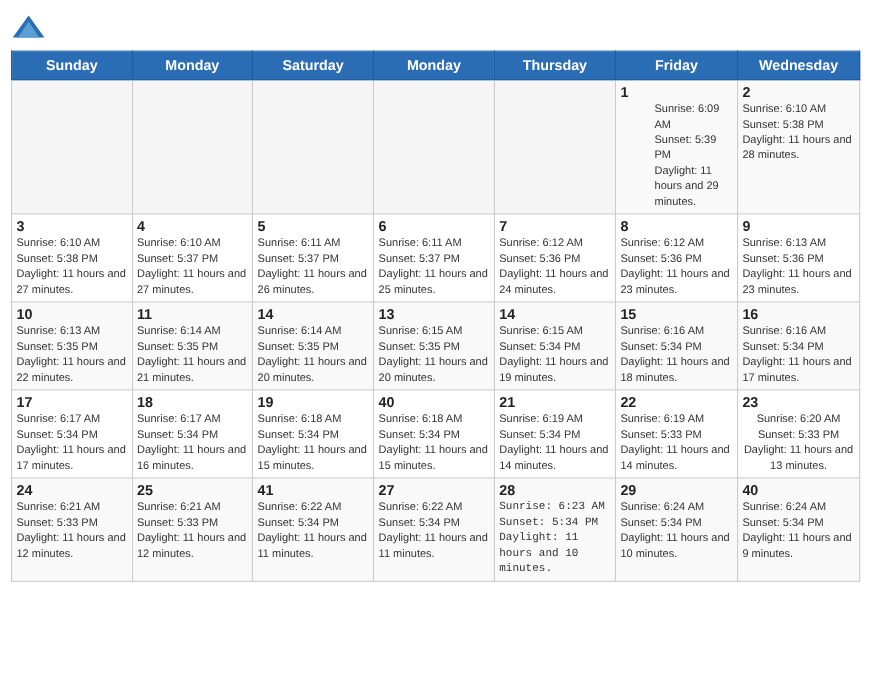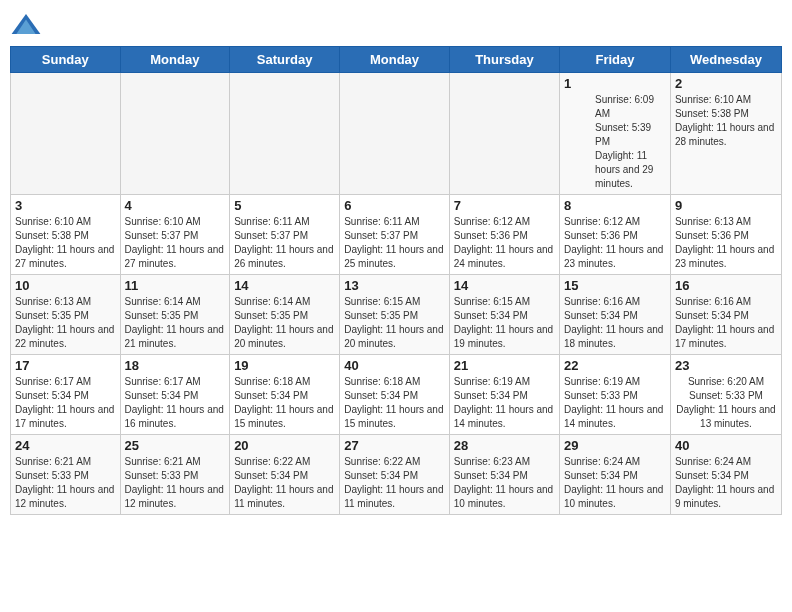--- a/index.html
+++ b/index.html
@@ -289,34 +289,34 @@
 Sunset: 5:33 PM
 Daylight: 11 hours and 12 minutes.</div>
         </td>
         <td>
           <span class="day-num">25</span>
           <div class="day-info" style="white-space: pre-line;">Sunrise: 6:21 AM
 Sunset: 5:33 PM
 Daylight: 11 hours and 12 minutes.</div>
         </td>
         <td>
-          <span class="day-num">20</span>
+          <span class="day-num">41</span>
           <div class="day-info" style="white-space: pre-line;">Sunrise: 6:22 AM
 Sunset: 5:34 PM
 Daylight: 11 hours and 11 minutes.</div>
         </td>
         <td>
           <span class="day-num">27</span>
           <div class="day-info" style="white-space: pre-line;">Sunrise: 6:22 AM
 Sunset: 5:34 PM
 Daylight: 11 hours and 11 minutes.</div>
         </td>
         <td>
           <span class="day-num">28</span>
-          <div class="day-info" style="white-space: pre-line;">Sunrise: 6:23 AM
+          <div class="day-info" style="white-space: pre-line; font-family: Liberation Mono, monospace;">Sunrise: 6:23 AM
 Sunset: 5:34 PM
 Daylight: 11 hours and 10 minutes.</div>
         </td>
         <td>
           <span class="day-num">29</span>
           <div class="day-info" style="white-space: pre-line;">Sunrise: 6:24 AM
 Sunset: 5:34 PM
 Daylight: 11 hours and 10 minutes.</div>
         </td>
         <td>

